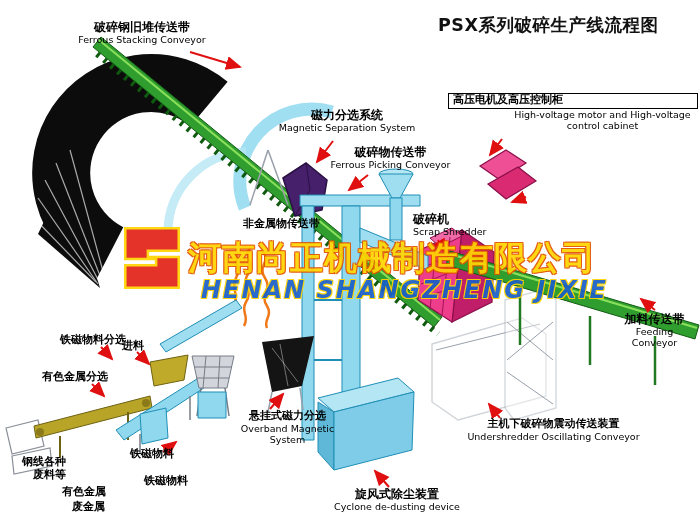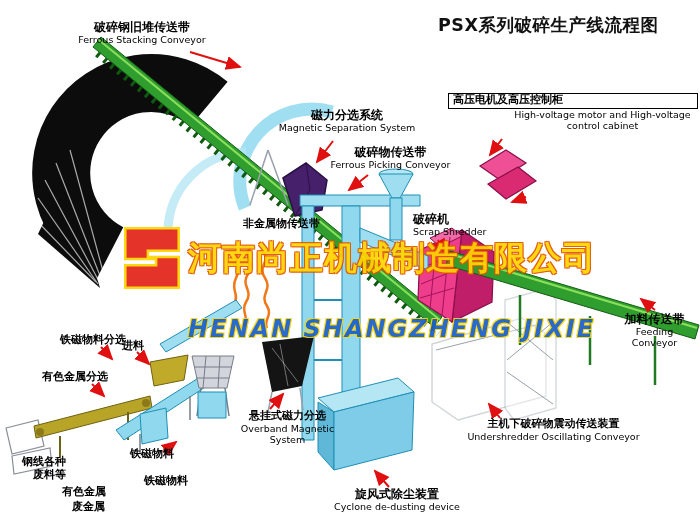--- a/index.html
+++ b/index.html
@@ -11,23 +11,23 @@
   .lbl .zh.s{font-size:11px;}
   .lbl .en{font-size:9.5px;display:block;}
   .lbl.left{text-align:left;}
   .boxed{display:inline-block;border:1px solid #000;padding:0 4px 1px 4px;}
   #title{position:absolute;left:438px;top:13px;width:260px;z-index:3;
          font-size:17.5px;font-weight:bold;color:#111;white-space:nowrap;letter-spacing:.5px;}
   #wm{position:absolute;left:0;top:0;width:700px;z-index:2;opacity:.93;pointer-events:none;}
   #wm-zh{position:absolute;left:188px;top:236px;width:430px;white-space:nowrap;
          font-size:33px;font-weight:bold;color:#ffd400;letter-spacing:1px;
          text-shadow:-1px -1px 0 #e25300,1px -1px 0 #e25300,-1px 1px 0 #e25300,1px 1px 0 #e25300;}
-  #wm-en{position:absolute;left:188px;top:276px;width:420px;text-align:left;white-space:nowrap;
+  #wm-en{position:absolute;left:188px;top:276px;width:420px;text-align:right;white-space:nowrap;
          font-size:24px;font-weight:bold;font-style:italic;color:#1a5fc8;letter-spacing:2px;
-         text-shadow:-1px -1px 0 #ffd400,1px -1px 0 #ffd400,-1px 1px 0 #ffd400,1px 1px 0 #ffd400;margin-top:39px;}
+         text-shadow:-1px -1px 0 #ffd400,1px -1px 0 #ffd400,-1px 1px 0 #ffd400,1px 1px 0 #ffd400;}
   #wm-logo{position:absolute;left:116px;top:222px;}
 </style>
 </head>
 <body>
 
 <div id="stage">
 
   <svg id="art" width="700" height="525" viewBox="0 0 700 525">
     <defs>
       <marker id="ar" markerWidth="9" markerHeight="8" refX="7" refY="3.5" orient="auto">

